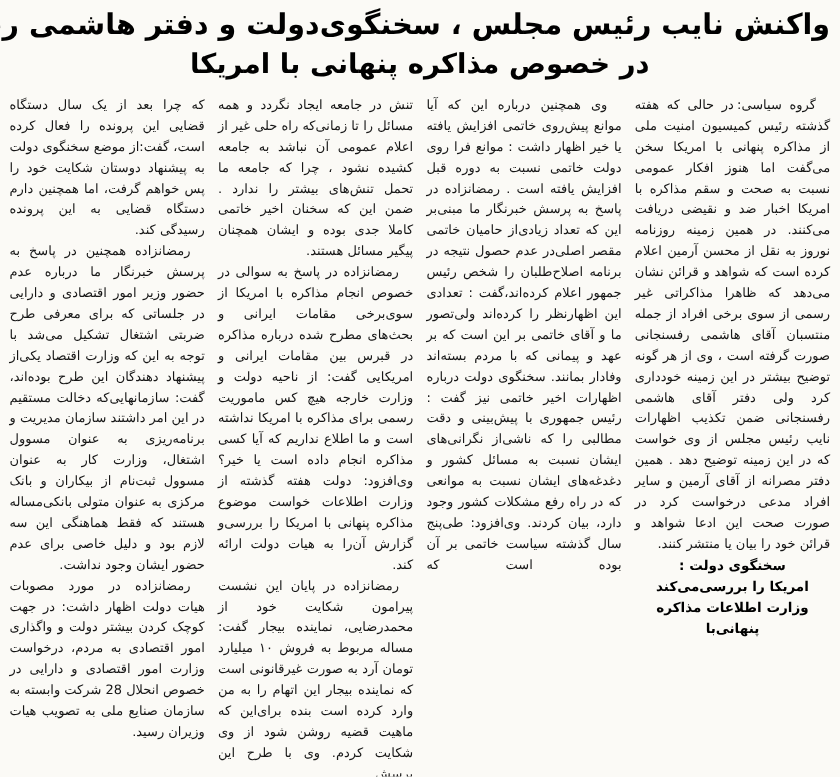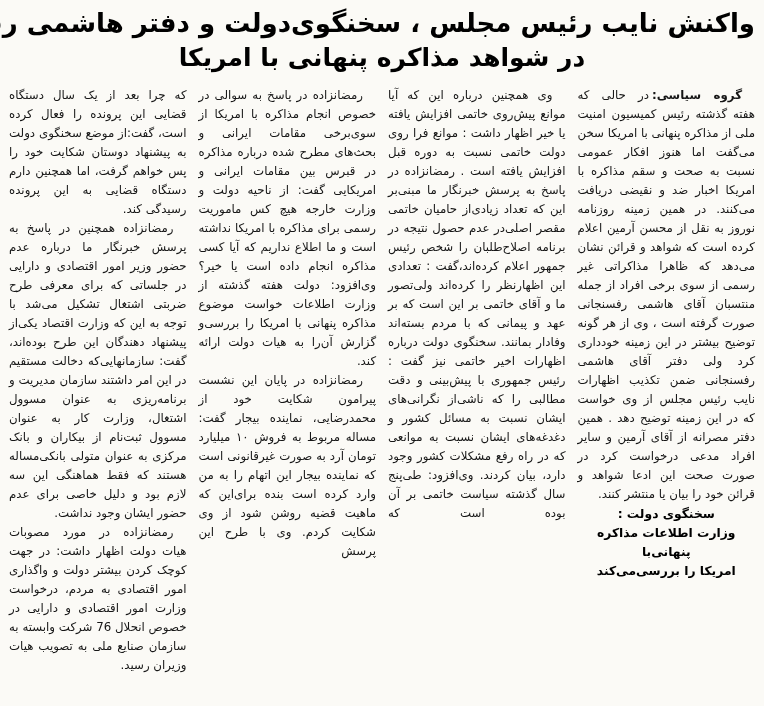--- a/index.html
+++ b/index.html
@@ -39,61 +39,62 @@
   }
   .col { flex: 1 1 0; min-width: 0; }
   .para {
     margin: 0;
     font-size: 11.8px;
     line-height: 19px;
     text-align: justify;
   }
   .indent { text-indent: 13px; }
   .cont-end { text-align-last: justify; }
-  .lead { font-weight: bold; margin-left: 3px; margin-top: 24px; }
+  .lead { font-weight: normal; margin-left: 3px; margin-top: 24px; }
   .subhead {
     margin: 1px 0 1px 0;
     font-size: 12.3px;
     font-weight: bold;
     text-align: center;
     line-height: 19px;
     color: #000;
   }
   .sh-line { display: block; }
 </style>
 </head>
 <body>
 
 <div class="page">
 
   <header class="headline">
     <div class="hl1">واکنش نایب رئیس مجلس ، سخنگوی‌دولت و دفتر هاشمی رفسنجانی</div>
-    <div class="hl2">در شواهد مذاکره پنهانی با امریکا</div>
+    <div class="hl2">در خصوص مذاکره پنهانی با امریکا</div>
   </header>
 
   <main class="columns">
 
     <section class="col">
       <p class="para indent"><span class="lead">گروه سیاسی:</span><span>در حالی که هفته گذشته رئیس کمیسیون امنیت ملی از مذاکره پنهانی با امریکا سخن می‌گفت اما هنوز افکار عمومی نسبت به صحت و سقم مذاکره با امریکا اخبار ضد و نقیضی دریافت می‌کنند. در همین زمینه روزنامه نوروز به نقل از محسن آرمین اعلام کرده است که شواهد و قرائن نشان می‌دهد که ظاهرا مذاکراتی غیر رسمی از سوی برخی افراد از جمله منتسبان آقای هاشمی رفسنجانی صورت گرفته است ، وی از هر گونه توضیح بیشتر در این زمینه خودداری کرد ولی دفتر آقای هاشمی رفسنجانی ضمن تکذیب اظهارات نایب رئیس مجلس از وی خواست که در این زمینه توضیح دهد . همین دفتر مصرانه از آقای آرمین و سایر افراد مدعی درخواست کرد در صورت صحت این ادعا شواهد و قرائن خود را بیان یا منتشر کنند.</span></p>
       <h3 class="subhead">
         <span class="sh-line">سخنگوی دولت :</span>
+        <span class="sh-line">امریکا را بررسی‌می‌کند</span>
         <span class="sh-line">وزارت اطلاعات مذاکره پنهانی‌با</span>
-        <span class="sh-line">امریکا را بررسی‌می‌کند</span>
       </h3>
     </section>
 
     <section class="col">
       <p class="para indent cont-end">وی همچنین درباره این که آیا موانع پیش‌روی خاتمی افزایش یافته یا خیر اظهار داشت : موانع فرا روی دولت خاتمی نسبت به دوره قبل افزایش یافته است . رمضانزاده در پاسخ به پرسش خبرنگار ما مبنی‌بر این که تعداد زیادی‌از حامیان خاتمی مقصر اصلی‌در عدم حصول نتیجه در برنامه اصلاح‌طلبان را شخص رئیس جمهور اعلام کرده‌اند،گفت : تعدادی این اظهارنظر را کرده‌اند ولی‌تصور ما و آقای خاتمی بر این است که بر عهد و پیمانی که با مردم بسته‌اند وفادار بمانند. سخنگوی دولت درباره اظهارات اخیر خاتمی نیز گفت : رئیس جمهوری با پیش‌بینی و دقت مطالبی را که ناشی‌از نگرانی‌های ایشان نسبت به مسائل کشور و دغدغه‌های ایشان نسبت به موانعی که در راه رفع مشکلات کشور وجود دارد، بیان کردند. وی‌افزود: طی‌پنج سال گذشته سیاست خاتمی بر آن بوده است که</p>
     </section>
 
     <section class="col">
+      <p class="para">تنش در جامعه ایجاد نگردد و همه مسائل را تا زمانی‌که راه حلی غیر از اعلام عمومی آن نباشد به جامعه کشیده نشود ، چرا که جامعه ما تحمل تنش‌های بیشتر را ندارد . ضمن این که سخنان اخیر خاتمی کاملا جدی بوده و ایشان همچنان پیگیر مسائل هستند.</p>
       <p class="para indent">رمضانزاده در پاسخ به سوالی در خصوص انجام مذاکره با امریکا از سوی‌برخی مقامات ایرانی و بحث‌های مطرح شده درباره مذاکره در قبرس بین مقامات ایرانی و امریکایی گفت: از ناحیه دولت و وزارت خارجه هیچ کس ماموریت رسمی برای مذاکره با امریکا نداشته است و ما اطلاع نداریم که آیا کسی مذاکره انجام داده است یا خیر؟وی‌افزود: دولت هفته گذشته از وزارت اطلاعات خواست موضوع مذاکره پنهانی با امریکا را بررسی‌و گزارش آن‌را به هیات دولت ارائه کند.</p>
       <p class="para indent cont-end">رمضانزاده در پایان این نشست پیرامون شکایت خود از محمدرضایی، نماینده بیجار گفت: مساله مربوط به فروش ۱۰ میلیارد تومان آرد به صورت غیرقانونی است که نماینده بیجار این اتهام را به من وارد کرده است بنده برای‌این که ماهیت قضیه روشن شود از وی شکایت کردم. وی با طرح این پرسش</p>
     </section>
 
     <section class="col">
       <p class="para">که چرا بعد از یک سال دستگاه قضایی این پرونده را فعال کرده است، گفت:از موضع سخنگوی دولت به پیشنهاد دوستان شکایت خود را پس خواهم گرفت، اما همچنین دارم دستگاه قضایی به این پرونده رسیدگی کند.</p>
       <p class="para indent">رمضانزاده همچنین در پاسخ به پرسش خبرنگار ما درباره عدم حضور وزیر امور اقتصادی و دارایی در جلساتی که برای معرفی طرح ضربتی اشتغال تشکیل می‌شد با توجه به این که وزارت اقتصاد یکی‌از پیشنهاد دهندگان این طرح بوده‌اند، گفت: سازمانهایی‌که دخالت مستقیم در این امر داشتند سازمان مدیریت و برنامه‌ریزی به عنوان مسوول اشتغال، وزارت کار به عنوان مسوول ثبت‌نام از بیکاران و بانک مرکزی به عنوان متولی بانکی‌مساله هستند که فقط هماهنگی این سه لازم بود و دلیل خاصی برای عدم حضور ایشان وجود نداشت.</p>
-      <p class="para indent">رمضانزاده در مورد مصوبات هیات دولت اظهار داشت: در جهت کوچک کردن بیشتر دولت و واگذاری امور اقتصادی به مردم، درخواست وزارت امور اقتصادی و دارایی در خصوص انحلال 76 شرکت وابسته به سازمان صنایع ملی به تصویب هیات وزیران رسید.</p>
+      <p class="para indent">رمضانزاده در مورد مصوبات هیات دولت اظهار داشت: در جهت کوچک کردن بیشتر دولت و واگذاری امور اقتصادی به مردم، درخواست وزارت امور اقتصادی و دارایی در خصوص انحلال 28 شرکت وابسته به سازمان صنایع ملی به تصویب هیات وزیران رسید.</p>
     </section>
 
   </main>
 </div>
 
 </body></html>

